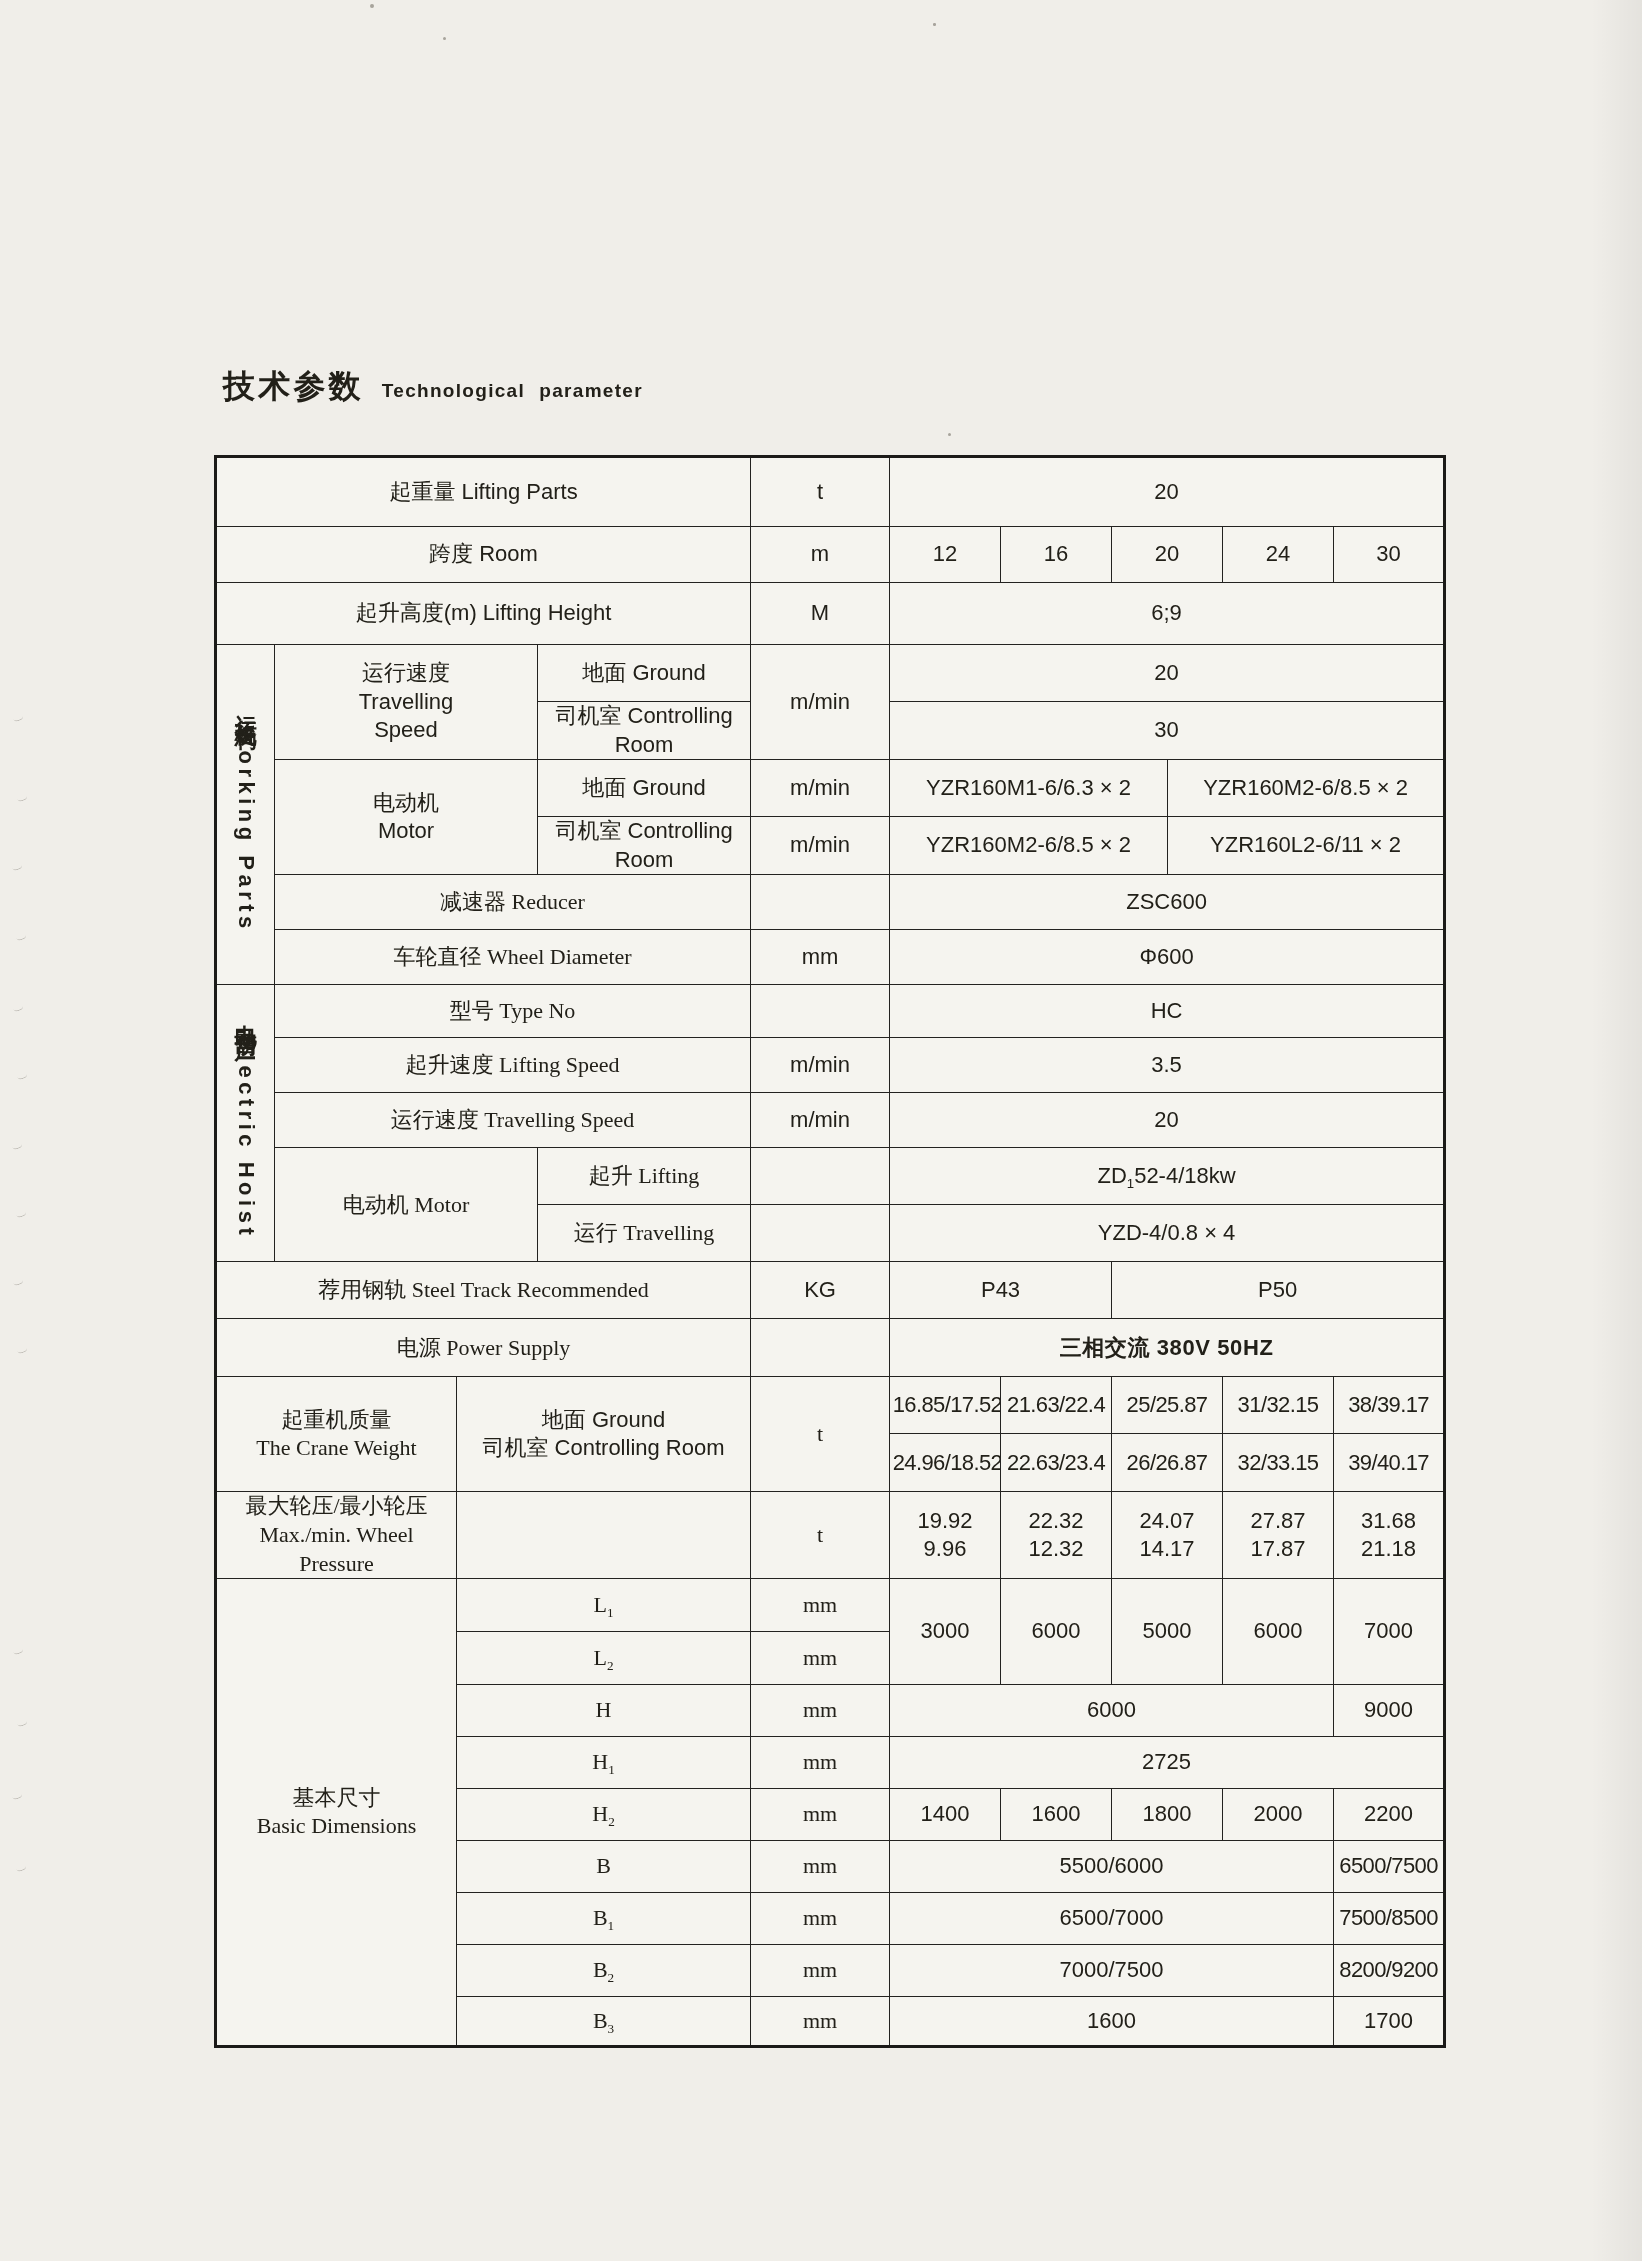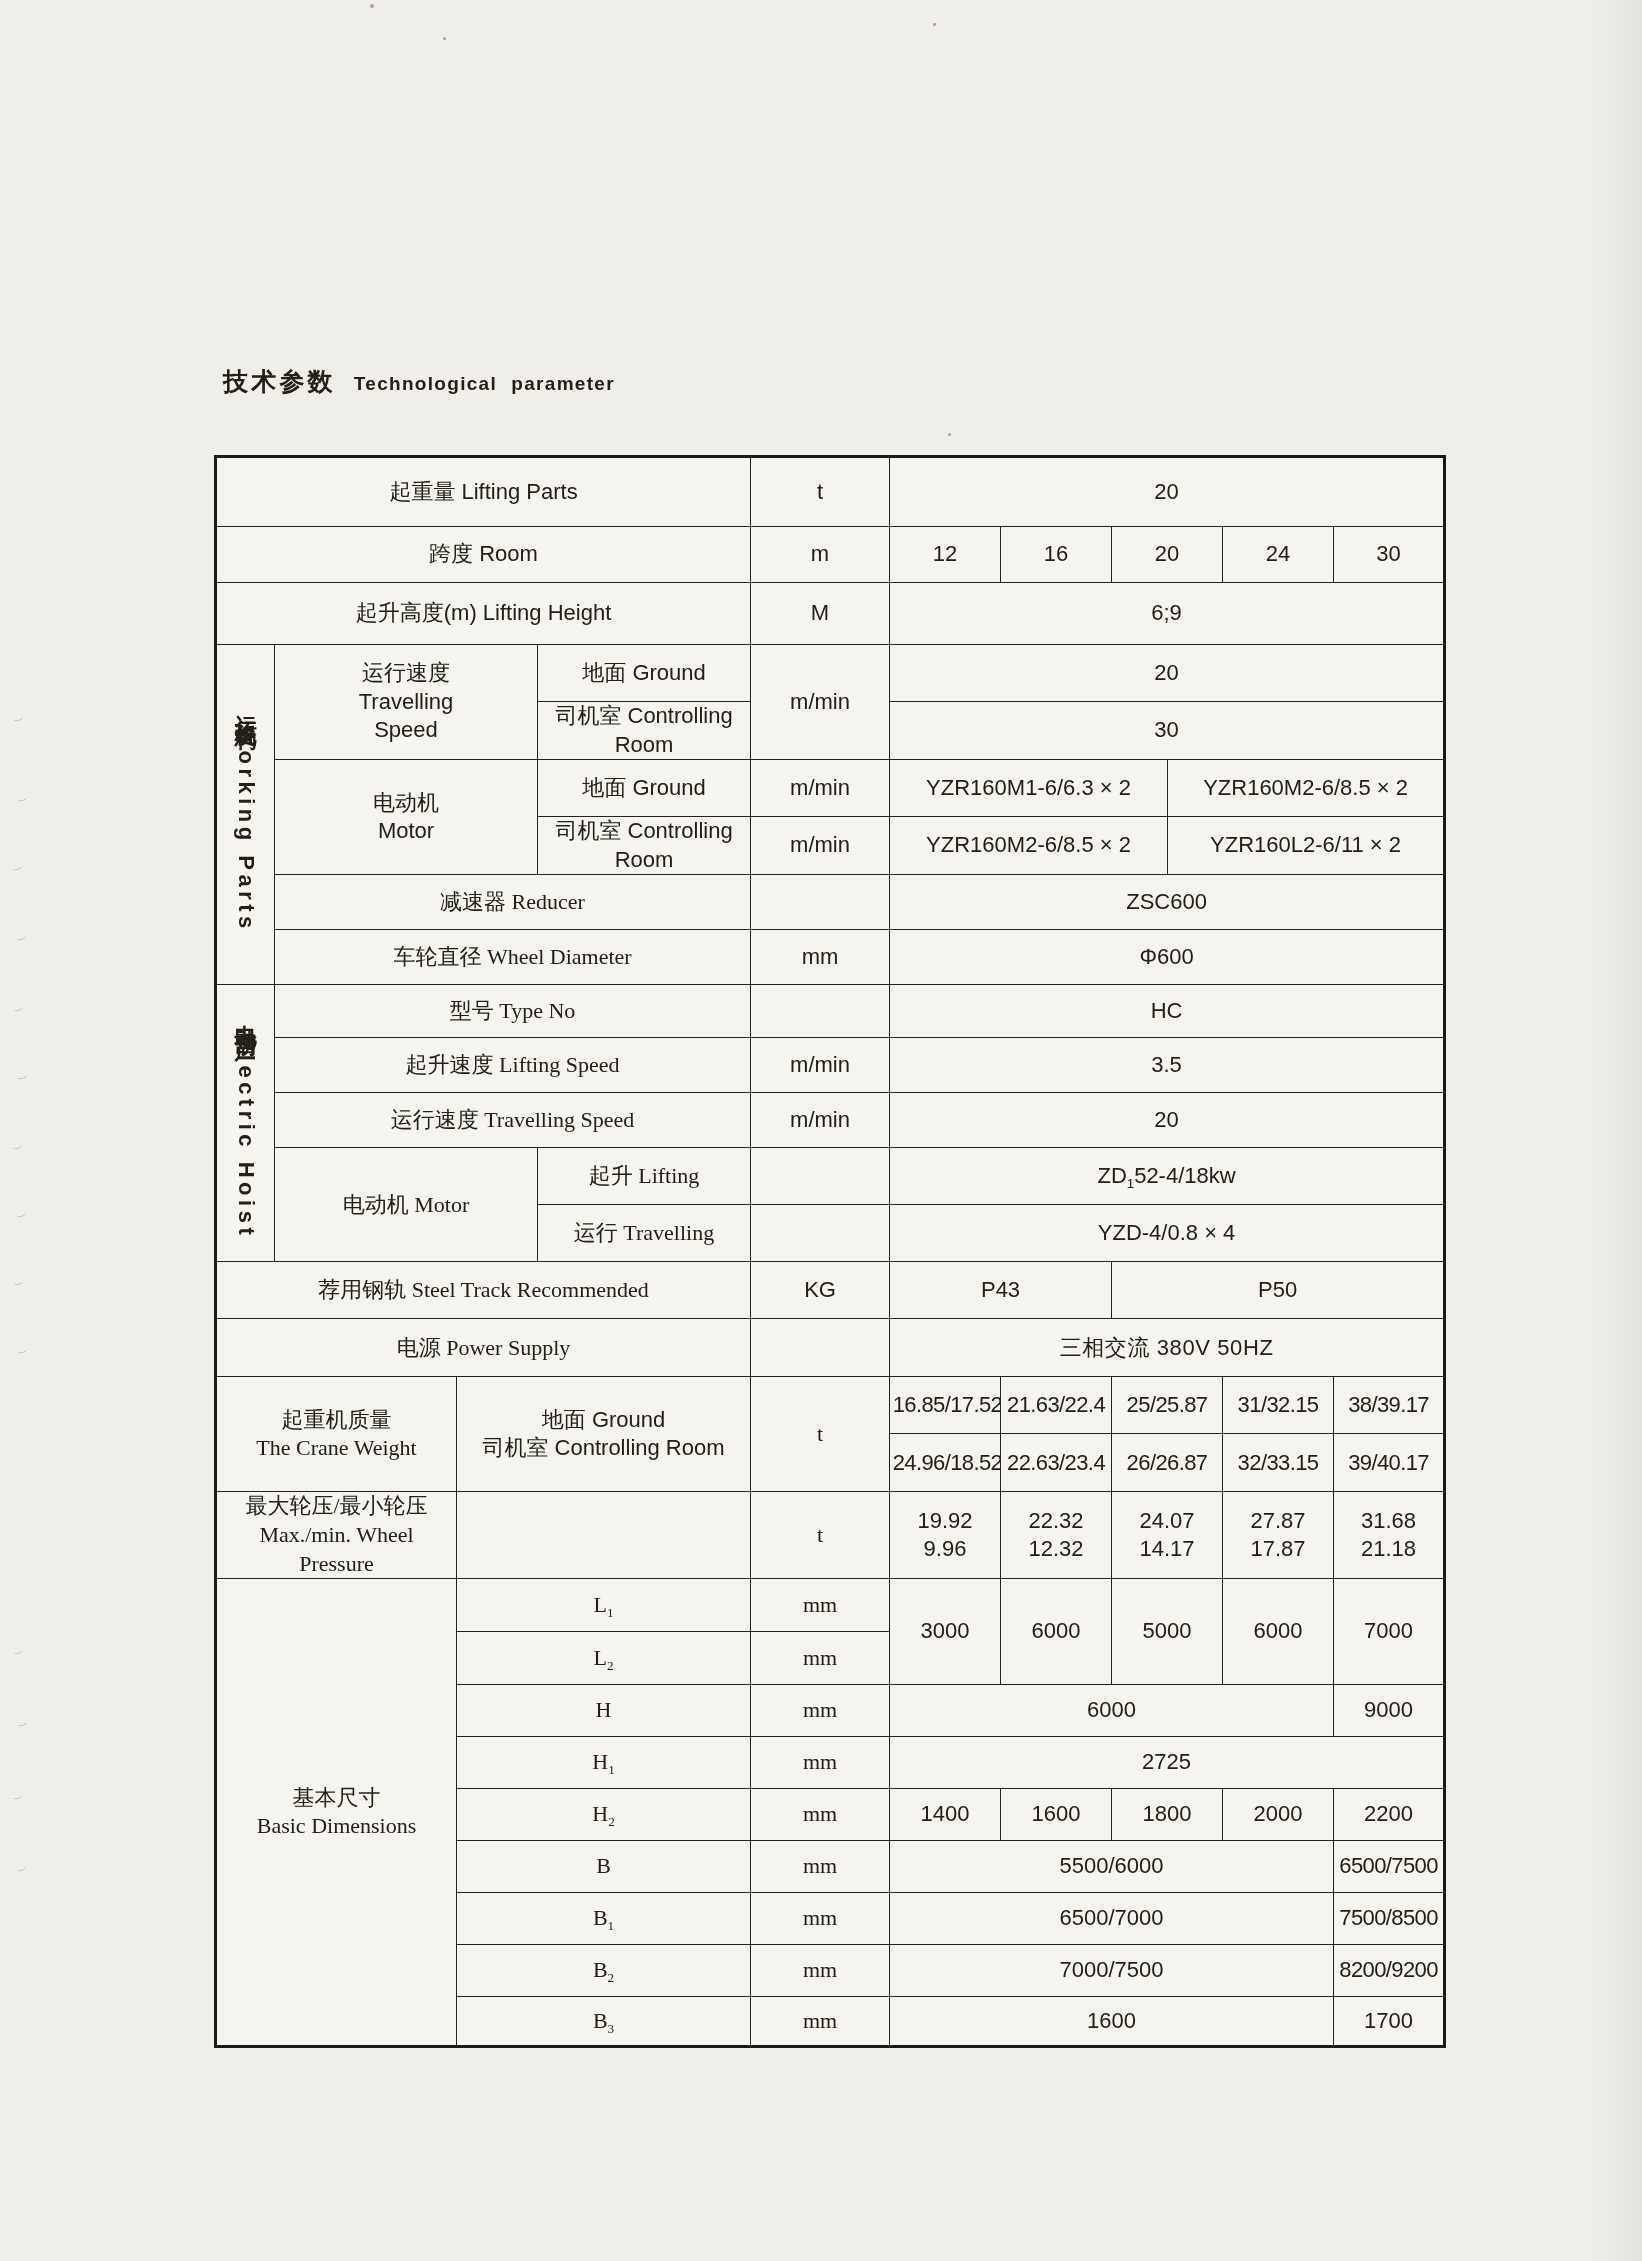--- a/index.html
+++ b/index.html
@@ -2,41 +2,41 @@
 <html style="font-size:10.3px"><head>
 <meta charset="utf-8">
 <style>
   html,body{margin:0;padding:0}
   body{width:1643px;height:2261px;background:#f0eee9;position:relative;
        font-family:"Liberation Sans",sans-serif;color:#222019}
   .page{position:absolute;inset:0;overflow:hidden}
   .edge-shade{position:absolute;top:0;right:0;width:52px;height:100%;
        background:linear-gradient(to right,rgba(0,0,0,0),rgba(0,0,0,0.05))}
   .title{position:absolute;left:223px;top:365px;display:flex;align-items:baseline;gap:18px;white-space:nowrap}
-  .title-zh{font-size:25px;font-weight:bold;letter-spacing:3.2px}
+  .title-zh{font-size:32px;font-weight:bold;letter-spacing:3.2px}
   .title-en{font-size:19px;font-weight:bold;letter-spacing:1.3px;word-spacing:7.7px}
 
   table.ptable{position:absolute;left:214px;top:455px;width:1229px;
        border-collapse:collapse;table-layout:fixed;
        border:3.9px solid #1b1a18;background:#f5f4ef}
   .ptable td{border:1.3px solid #232220;border-top-width:1.9px;border-bottom-width:1.9px;
        text-align:center;vertical-align:middle;font-size:22px;padding:0 2.6px;
        overflow:hidden;line-height:1.3}
   .serif{font-family:"Liberation Serif",serif}
   .preline{white-space:pre-line}
   .fs35{font-size:22.5px}
   .unit{font-size:21px}
   .sm{font-size:18px;letter-spacing:-0.6px}
   .wpval{font-size:19.3px;line-height:1.55}
   .ts-label{line-height:1.85;font-size:21px}
   .mo-label{line-height:1.7}
   .cw-label{font-size:20.6px;line-height:1.55}
   .cw-sub{font-size:19.3px;line-height:2.95}
   .bd-label{font-size:22px;line-height:1.8}
-  .bold6{font-weight:400;font-size:23px;letter-spacing:0.6px}
+  .bold6{font-weight:700;font-size:23px;letter-spacing:0.6px}
   .vside{writing-mode:vertical-rl;text-orientation:mixed;font-size:22.5px;
        letter-spacing:4.5px;font-weight:600;padding:5.2px 0}
   .ptable sub{font-size:0.6em;line-height:0}
   .artifact{position:absolute;width:10.3px;height:5.8px;
        border-bottom:1.9px solid rgba(95,90,80,0.4);border-radius:50%;transform:rotate(-18deg)}
   .speck{position:absolute;background:rgba(95,90,80,0.5);border-radius:50%}
 </style>
 </head>
 <body>
 

